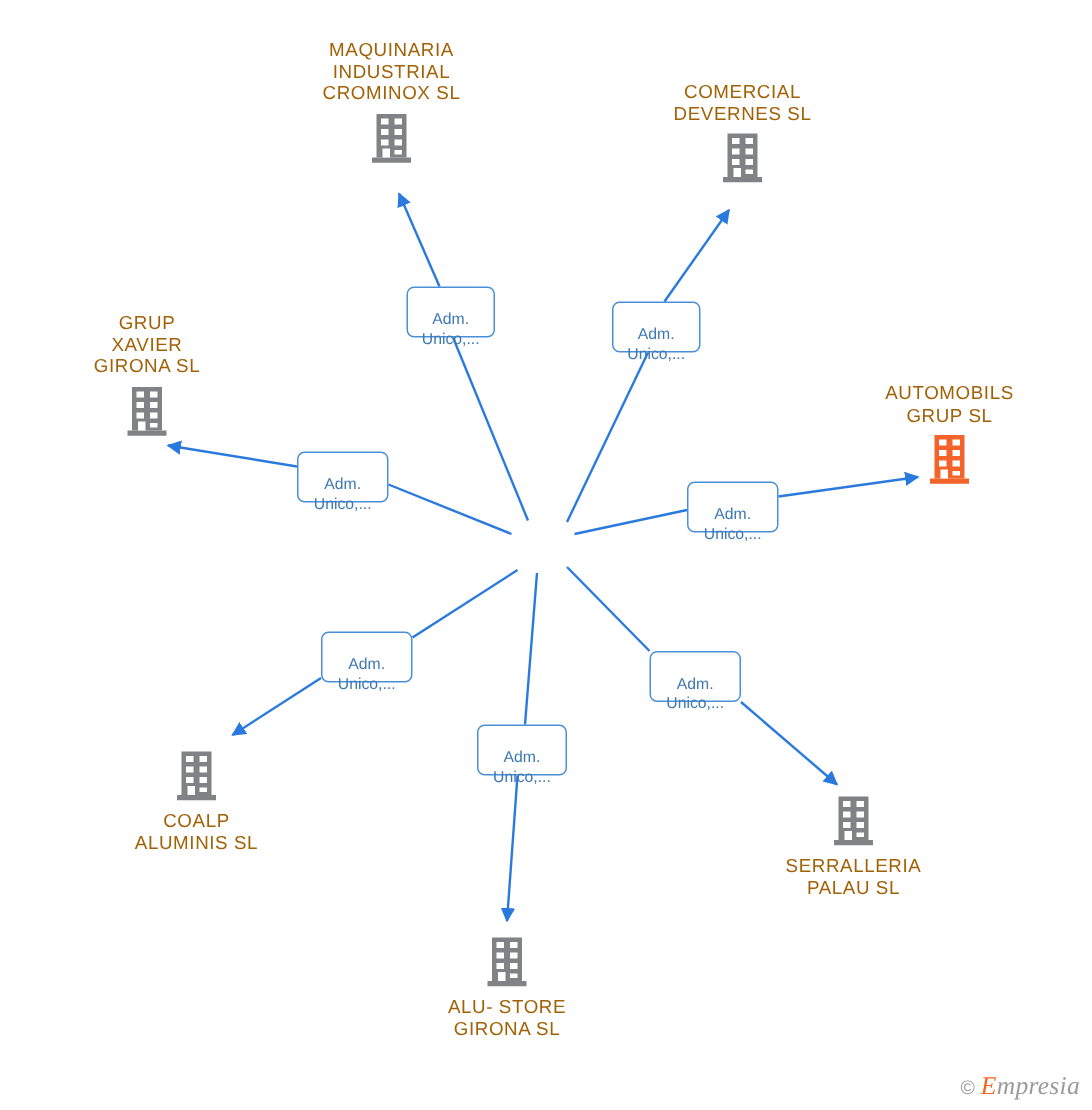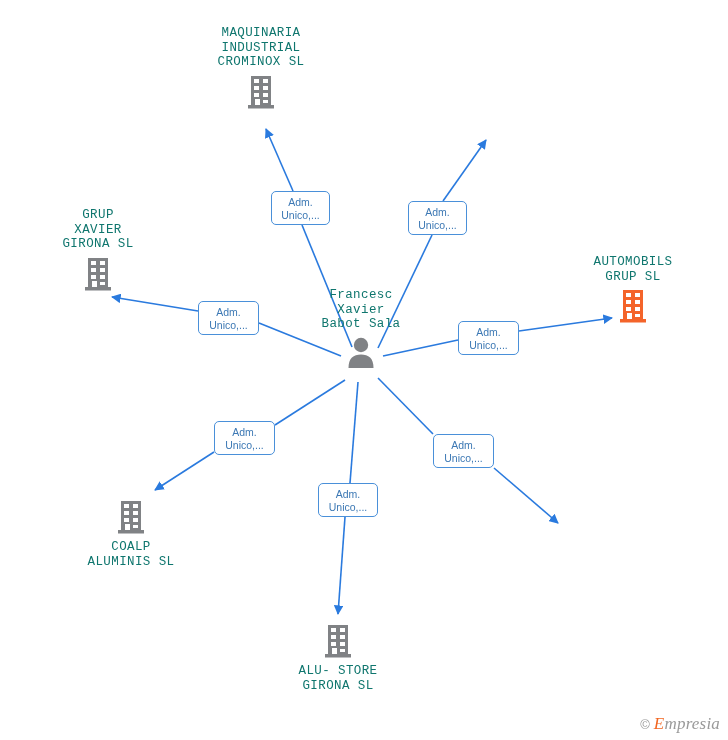--- a/index.html
+++ b/index.html
@@ -30,42 +30,42 @@
     width: 160px;
     margin-left: -80px;
     text-align: center;
     display: flex;
     flex-direction: column;
     align-items: center;
   }
   .node-label {
     font-size: 12.5px;
     line-height: 14.5px;
-    color: #0f766e;
+    color: #a16207;
     letter-spacing: 0.4px;
     white-space: pre-line;
-    font-family: Liberation Mono, monospace;
+    font-family: Liberation Sans, sans-serif;
   }
   .node-icon {
     line-height: 0;
   }
   .node.label-above .node-label { margin-bottom: 4px; }
   .node.label-below .node-label { margin-top: 5px; }
 
   .edge-label {
     position: absolute;
     box-sizing: border-box;
     background: #ffffff;
     border: 1.5px solid #4a90d9;
     border-radius: 5px;
     color: #3c78b4;
     font-size: 10.5px;
     line-height: 13px;
     text-align: center;
-    padding: 4px 4px 4px 4px;
+    padding: 15px 4px 4px 4px;
     white-space: pre-line;
     font-family: "Liberation Sans", sans-serif;
   }
 
   #watermark {
     position: absolute;
     right: 8px;
     bottom: 6px;
     display: flex;
     align-items: center;
@@ -149,20 +149,38 @@
         <rect x="7" y="12" width="5" height="4" fill="#ffffff"></rect>
         <rect x="16" y="12" width="5" height="4" fill="#ffffff"></rect>
         <rect x="7" y="19" width="5" height="4" fill="#ffffff"></rect>
         <rect x="16" y="19" width="5" height="4" fill="#ffffff"></rect>
         <rect x="8" y="25" width="5" height="6" fill="#ffffff"></rect>
         <rect x="16" y="26" width="5" height="3" fill="#ffffff"></rect>
       </svg>
     </div>
   </div>
 
+  <div class="node label-above" style="left:495px; top:54px;">
+    <div class="node-label">COMERCIAL
+DEVERNES  SL</div>
+    <div class="node-icon">
+      <svg width="28" height="36" viewBox="0 0 28 36" xmlns="http://www.w3.org/2000/svg">
+        <rect x="4" y="2" width="20" height="29" fill="#808285"></rect>
+        <rect x="1" y="31" width="26" height="3.5" fill="#808285"></rect>
+        <rect x="7" y="5" width="5" height="4" fill="#ffffff"></rect>
+        <rect x="16" y="5" width="5" height="4" fill="#ffffff"></rect>
+        <rect x="7" y="12" width="5" height="4" fill="#ffffff"></rect>
+        <rect x="16" y="12" width="5" height="4" fill="#ffffff"></rect>
+        <rect x="7" y="19" width="5" height="4" fill="#ffffff"></rect>
+        <rect x="16" y="19" width="5" height="4" fill="#ffffff"></rect>
+        <rect x="8" y="25" width="5" height="6" fill="#ffffff"></rect>
+        <rect x="16" y="26" width="5" height="3" fill="#ffffff"></rect>
+      </svg>
+    </div>
+  </div>
 
   <div class="node label-above" style="left:98px; top:208px;">
     <div class="node-label">GRUP
 XAVIER
 GIRONA  SL</div>
     <div class="node-icon">
       <svg width="28" height="36" viewBox="0 0 28 36" xmlns="http://www.w3.org/2000/svg">
         <rect x="4" y="2" width="20" height="29" fill="#808285"></rect>
         <rect x="1" y="31" width="26" height="3.5" fill="#808285"></rect>
         <rect x="7" y="5" width="5" height="4" fill="#ffffff"></rect>
@@ -227,32 +245,39 @@
         <rect x="7" y="19" width="5" height="4" fill="#ffffff"></rect>
         <rect x="16" y="19" width="5" height="4" fill="#ffffff"></rect>
         <rect x="8" y="25" width="5" height="6" fill="#ffffff"></rect>
         <rect x="16" y="26" width="5" height="3" fill="#ffffff"></rect>
       </svg>
     </div>
     <div class="node-label">COALP
 ALUMINIS  SL</div>
   </div>
 
-
-  <div class="node label-above" style="left:361px; top:288px;">
-    <div class="node-label">Francesc
-Xavier
-Babot Sala</div>
-    <div class="node-icon">
-      <svg width="30" height="32" viewBox="0 0 30 32" xmlns="http://www.w3.org/2000/svg">
-        <circle cx="15" cy="9" r="7.2" fill="#808285"></circle>
-        <path d="M 2.5 32 C 2.5 22 7.5 18.5 15 18.5 C 22.5 18.5 27.5 22 27.5 32 Z" fill="#808285"></path>
-      </svg>
-    </div>
-  </div>
+  <div class="node label-below" style="left:569px; top:529px;">
+    <div class="node-icon">
+      <svg width="28" height="36" viewBox="0 0 28 36" xmlns="http://www.w3.org/2000/svg">
+        <rect x="4" y="2" width="20" height="29" fill="#808285"></rect>
+        <rect x="1" y="31" width="26" height="3.5" fill="#808285"></rect>
+        <rect x="7" y="5" width="5" height="4" fill="#ffffff"></rect>
+        <rect x="16" y="5" width="5" height="4" fill="#ffffff"></rect>
+        <rect x="7" y="12" width="5" height="4" fill="#ffffff"></rect>
+        <rect x="16" y="12" width="5" height="4" fill="#ffffff"></rect>
+        <rect x="7" y="19" width="5" height="4" fill="#ffffff"></rect>
+        <rect x="16" y="19" width="5" height="4" fill="#ffffff"></rect>
+        <rect x="8" y="25" width="5" height="6" fill="#ffffff"></rect>
+        <rect x="16" y="26" width="5" height="3" fill="#ffffff"></rect>
+      </svg>
+    </div>
+    <div class="node-label">SERRALLERIA
+PALAU  SL</div>
+  </div>
+
 
   <div class="edge-label" style="left:271px; top:191px; width:59px; height:34px;">Adm.
 Unico,...</div>
 
   <div class="edge-label" style="left:408px; top:201px; width:59px; height:34px;">Adm.
 Unico,...</div>
 
   <div class="edge-label" style="left:198px; top:301px; width:61px; height:34px;">Adm.
 Unico,...</div>
 

